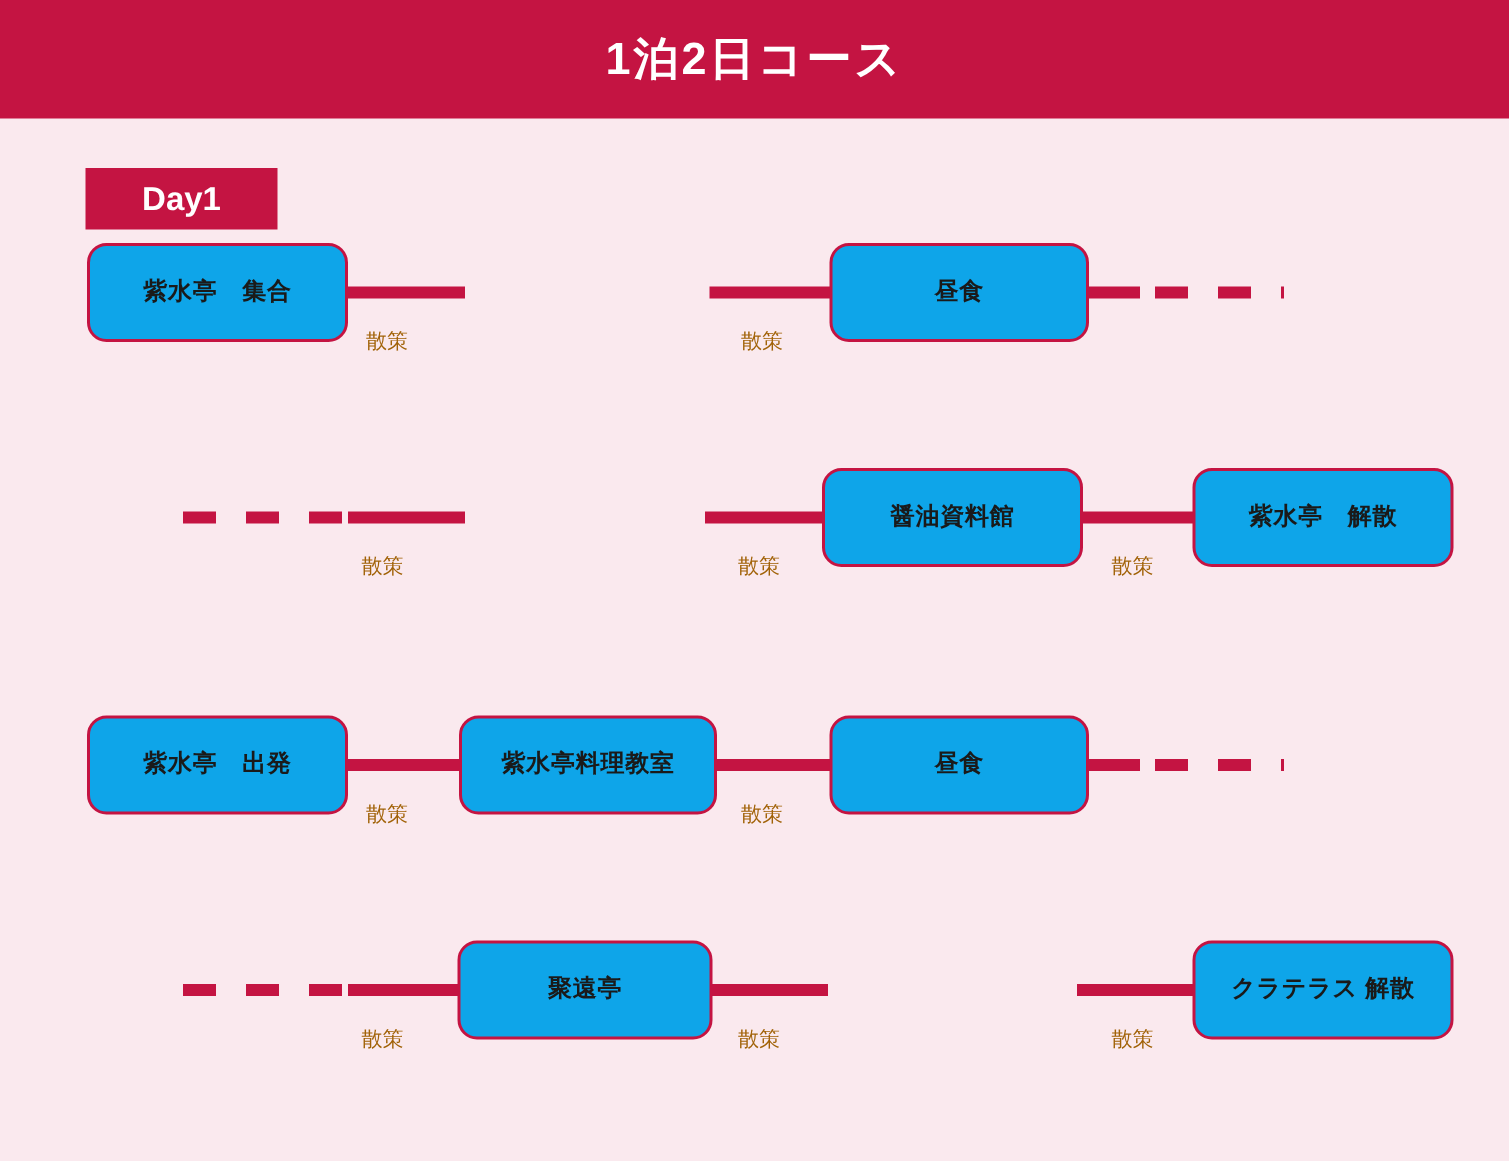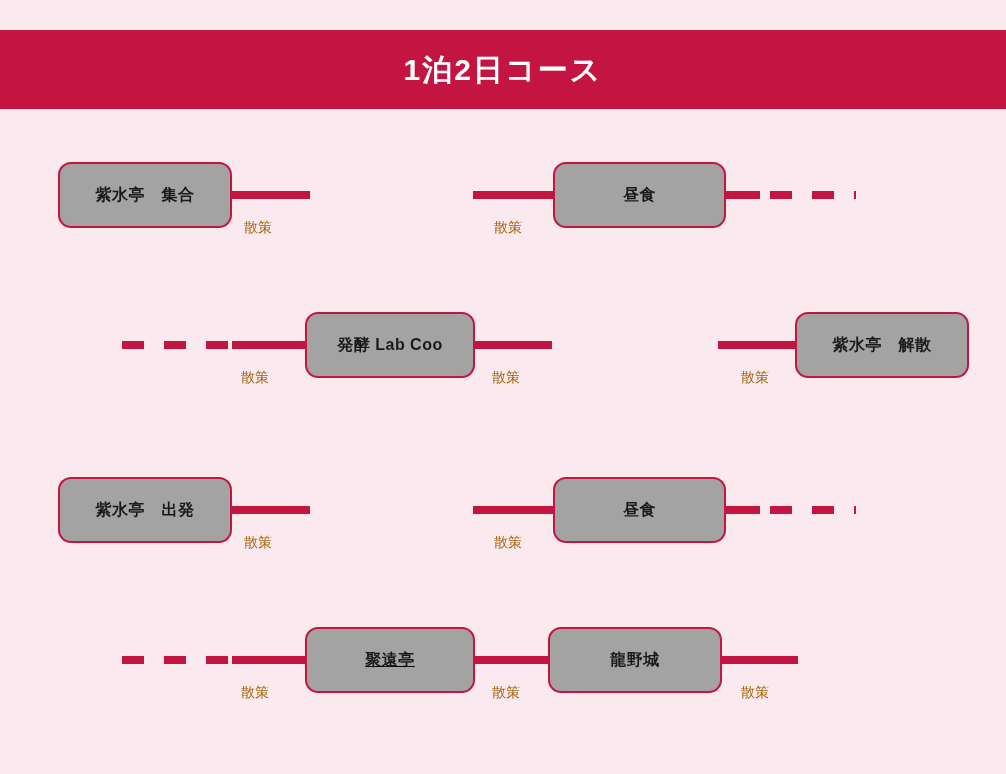--- a/index.html
+++ b/index.html
@@ -19,21 +19,20 @@
   .header {
     position: absolute;
     left: 0;
     top: 0;
     width: 1006px;
     height: 79px;
     background: #c41442;
     display: flex;
     align-items: center;
     justify-content: center;
-    margin-top: 30px;
   }
   .header-title {
     color: #ffffff;
     font-size: 30px;
     font-weight: bold;
     letter-spacing: 2px;
     line-height: 1;
   }
 
   
@@ -59,21 +58,21 @@
     color: #ffffff;
     font-size: 22px;
     font-weight: bold;
     line-height: 1;
   }
 
   
   .node {
     position: absolute;
     height: 66px;
-    background: #a3a3a3;
+    background: #0ea5e9;
     border: 2px solid #c41442;
     border-radius: 13px;
     box-sizing: border-box;
     display: flex;
     align-items: center;
     justify-content: center;
     z-index: 3;
   }
   .node-label {
     color: #1a1a1a;
@@ -110,20 +109,23 @@
 </style>
 </head>
 <body>
 
 <div class="header">
   <div class="header-title">1泊2日コース</div>
 </div>
 
 <div class="flow">
 
+  <div class="day-badge" style="left:57px; top:33px;">
+    <span class="day-badge-label">Day1</span>
+  </div>
 
   <div class="connector-line" style="left:230px; top:112px; width:80px;"></div>
   <div class="connector-label" style="left:244px; top:141px;">散策</div>
 
   <div class="connector-line" style="left:473px; top:112px; width:85px;"></div>
   <div class="connector-label" style="left:494px; top:141px;">散策</div>
 
   <div class="connector-line" style="left:722px; top:112px; width:38px;"></div>
   <div class="connector-dashes" style="left:770px; top:112px; width:86px;"></div>
 
@@ -137,54 +139,57 @@
   <div class="connector-dashes" style="left:122px; top:262px; width:106px;"></div>
   <div class="connector-line" style="left:232px; top:262px; width:78px;"></div>
   <div class="connector-label" style="left:241px; top:291px;">散策</div>
 
   <div class="connector-line" style="left:470px; top:262px; width:82px;"></div>
   <div class="connector-label" style="left:492px; top:291px;">散策</div>
 
   <div class="connector-line" style="left:718px; top:262px; width:80px;"></div>
   <div class="connector-label" style="left:741px; top:291px;">散策</div>
 
-  <div class="node" style="left:305px; top:233px; width:170px;">
-    <span class="node-label">発酵 Lab Coo</span>
+  <div class="node" style="left:548px; top:233px; width:174px;">
+    <span class="node-label">醤油資料館</span>
   </div>
   <div class="node" style="left:795px; top:233px; width:174px;text-align:center;">
     <span class="node-label">紫水亭　解散</span>
   </div>
 
 
   <div class="connector-line" style="left:230px; top:427px; width:80px;"></div>
   <div class="connector-label" style="left:244px; top:456px;">散策</div>
 
   <div class="connector-line" style="left:473px; top:427px; width:85px;"></div>
   <div class="connector-label" style="left:494px; top:456px;">散策</div>
 
   <div class="connector-line" style="left:722px; top:427px; width:38px;"></div>
   <div class="connector-dashes" style="left:770px; top:427px; width:86px;"></div>
 
   <div class="node" style="left:58px; top:398px; width:174px;text-align:right;">
     <span class="node-label">紫水亭　出発</span>
   </div>
+  <div class="node" style="left:306px; top:398px; width:172px;">
+    <span class="node-label">紫水亭料理教室</span>
+  </div>
   <div class="node" style="left:553px; top:398px; width:173px;">
     <span class="node-label">昼食</span>
   </div>
 
   <div class="connector-dashes" style="left:122px; top:577px; width:106px;"></div>
   <div class="connector-line" style="left:232px; top:577px; width:78px;"></div>
   <div class="connector-label" style="left:241px; top:606px;">散策</div>
 
   <div class="connector-line" style="left:470px; top:577px; width:82px;"></div>
   <div class="connector-label" style="left:492px; top:606px;">散策</div>
 
   <div class="connector-line" style="left:718px; top:577px; width:80px;"></div>
   <div class="connector-label" style="left:741px; top:606px;">散策</div>
 
-  <div class="node" style="left:305px; top:548px; width:170px;text-decoration:underline;">
+  <div class="node" style="left:305px; top:548px; width:170px;">
     <span class="node-label">聚遠亭</span>
   </div>
-  <div class="node" style="left:548px; top:548px; width:174px;">
-    <span class="node-label">龍野城</span>
+  <div class="node" style="left:795px; top:548px; width:174px;">
+    <span class="node-label">クラテラス 解散</span>
   </div>
 
 </div>
 
 </body></html>

